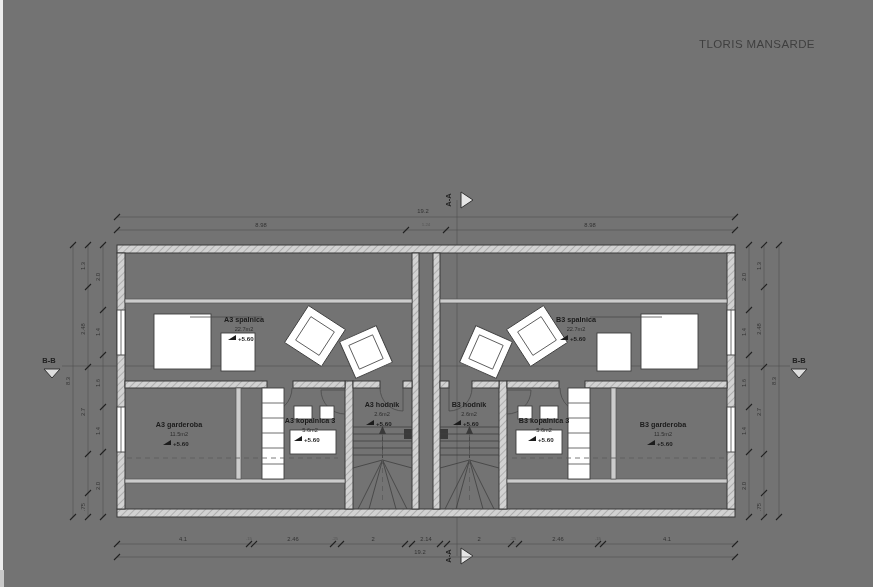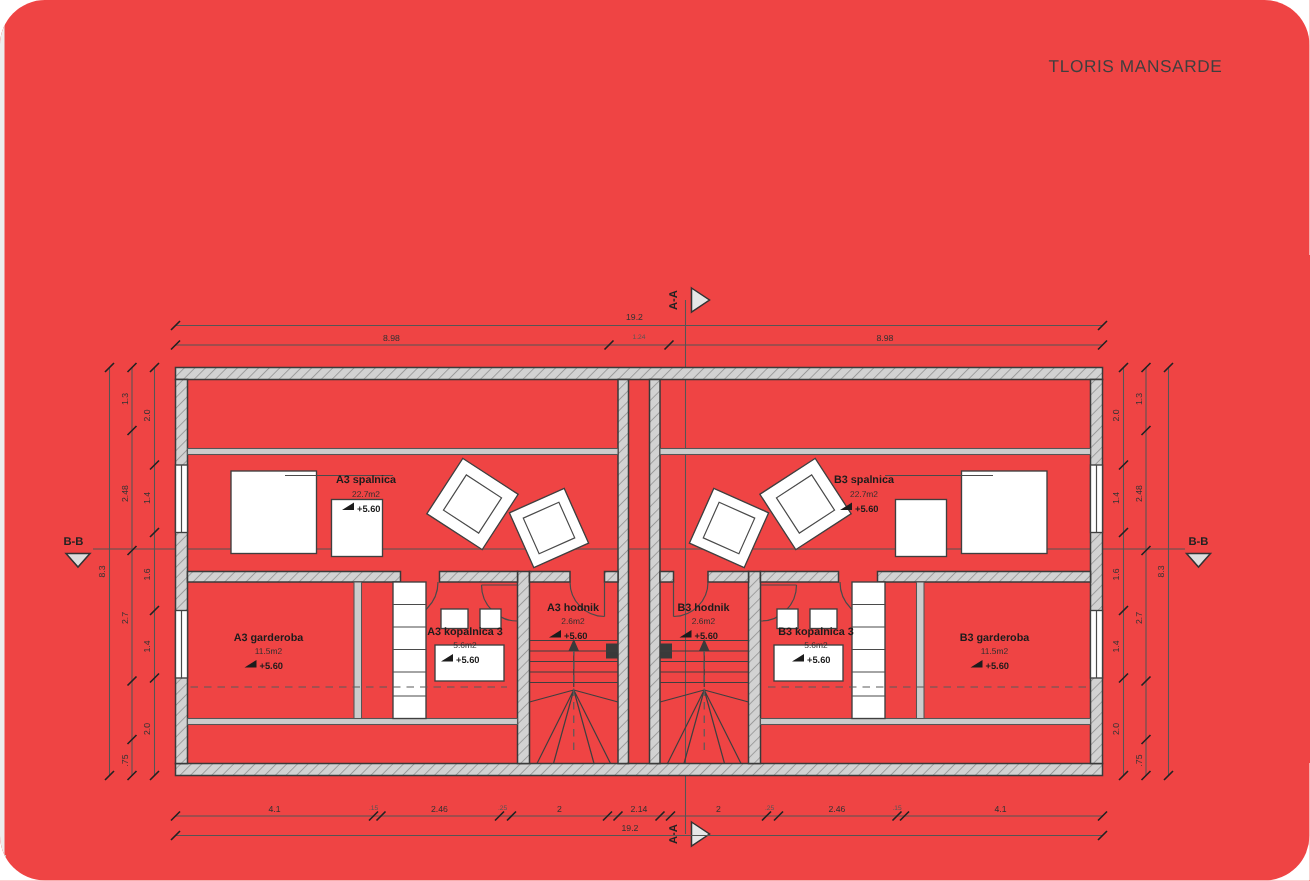--- a/index.html
+++ b/index.html
@@ -1,17 +1,17 @@
 <!DOCTYPE html>
 <html><head>
 <meta charset="utf-8">
 <style>
   html,body{margin:0;padding:0;background:#ffffff;}
-  .page{position:relative;width:873px;height:587px;background:#ef4444;overflow:hidden;
-        font-family:"Liberation Sans",sans-serif;border-radius:30px;}
+  .page{position:relative;width:873px;height:587px;background:#737373;overflow:hidden;
+        font-family:"Liberation Sans",sans-serif;}
   svg{position:absolute;left:0;top:0;}
   text{fill:#2b2b2b;font-family:"Liberation Sans",sans-serif;}
   .t-title{font-size:11.5px;letter-spacing:.4px;fill:#3f3f3f;}
   .t-room{font-size:7.2px;font-weight:bold;fill:#1c1c1c;}
   .t-area{font-size:5.6px;fill:#2e2e2e;}
   .t-level{font-size:6.2px;font-weight:bold;fill:#1c1c1c;}
   .t-dim{font-size:5.8px;fill:#333;}
   .t-dim-sm{font-size:4.4px;fill:#555;}
   .t-sec{font-size:7.5px;font-weight:bold;fill:#222;}
   .thin{stroke:#4a4a4a;stroke-width:.8;fill:none;}

